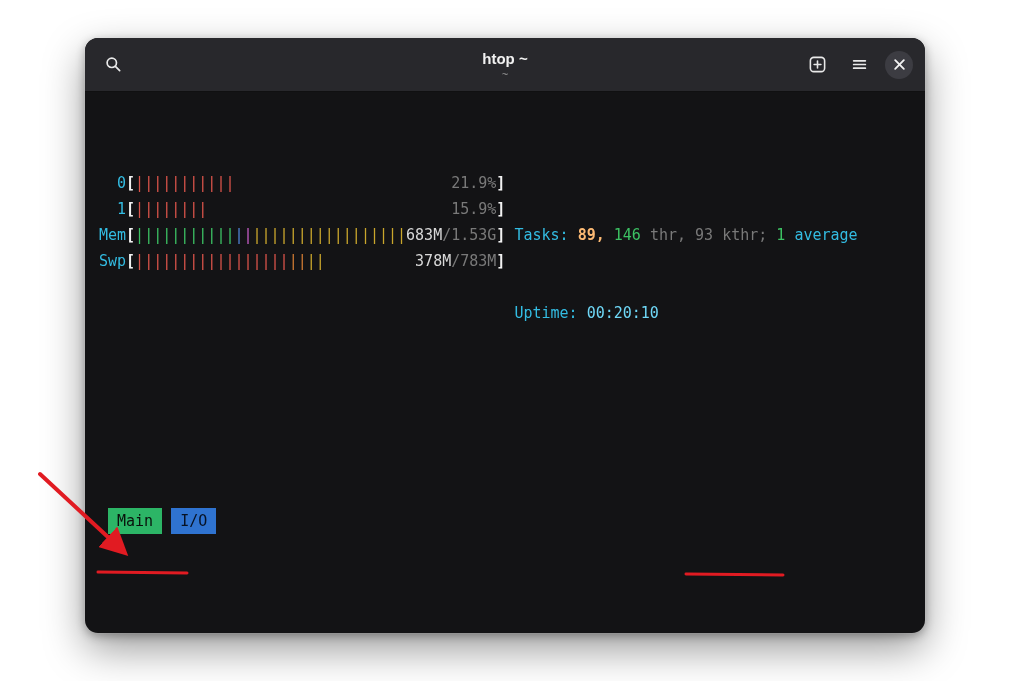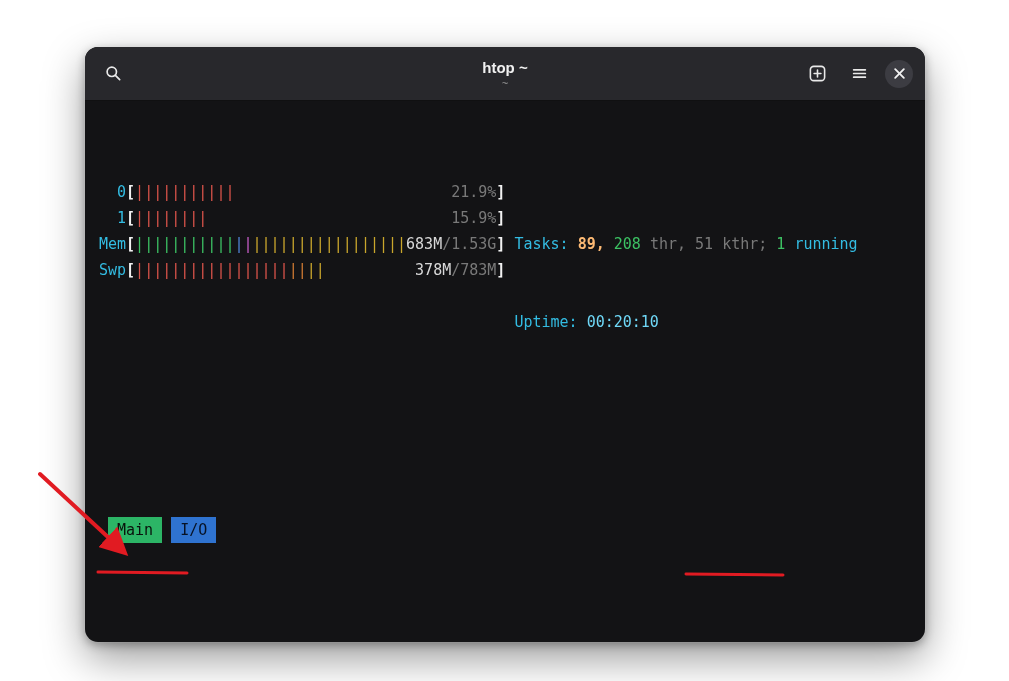--- a/index.html
+++ b/index.html
@@ -4,21 +4,21 @@
 <style>
   * { margin:0; padding:0; box-sizing:border-box; }
   html,body { width:1009px; height:681px; }
   body {
     background: var(--page_bg,#fff);
     position: relative;
     overflow: hidden;
     font-family: "DejaVu Sans Mono", monospace;
   }
   .window {
-    position:absolute; left:85px; top:47px; width:840px; height:595px;
+    position:absolute; left:85px; top:38px; width:840px; height:595px;
     border-radius:13px; overflow:hidden;
     background: var(--terminal_bg);
     box-shadow: 0 16px 42px rgba(0,0,0,.40), 0 3px 10px rgba(0,0,0,.30);
     outline: 1px solid rgba(255,255,255,.07);
   }
   .titlebar {
     height:54px; background:var(--titlebar_bg);
     display:flex; align-items:center; padding:0 12px; position:relative;
     font-family:"Liberation Sans","DejaVu Sans",sans-serif;
     border-bottom:1px solid rgba(0,0,0,.6);
@@ -96,21 +96,21 @@
           <line x1="10" y1="2" x2="2" y2="10" stroke="#f2f2f2" stroke-width="1.7" stroke-linecap="round"></line>
         </svg>
       </button>
     </div>
   </div>
 
   <div class="terminal">
     <div class="hdr">
       <div class="meters" id="meters"><div class="mline"><span class="mlabel">0</span><span class="bracket">[</span><span class="c-red">|||||||||||</span><span>                        </span><span class="c-dim">21.9%</span><span class="bracket">]</span></div><div class="mline"><span class="mlabel">1</span><span class="bracket">[</span><span class="c-red">||||||||</span><span>                           </span><span class="c-dim">15.9%</span><span class="bracket">]</span></div><div class="mline"><span class="mlabel">Mem</span><span class="bracket">[</span><span class="c-green">|||||||||||</span><span class="c-blue">|</span><span class="c-magenta">|</span><span class="c-yellow">|||||||||||||||||</span><span></span><span class="c-fg">683M</span><span class="c-dim">/1.53G</span><span class="bracket">]</span></div><div class="mline"><span class="mlabel">Swp</span><span class="bracket">[</span><span class="c-red">|||||||||||||||||</span><span class="c-orange">||</span><span class="c-yellow">||</span><span>          </span><span class="c-fg">378M</span><span class="c-dim">/783M</span><span class="bracket">]</span></div></div>
       <div class="sysinfo">
-        <div class="line"><span class="c-cyan">Tasks: </span><span class="c-bold">89, </span><span class="c-green">208 </span><span class="c-dim">thr, </span><span class="c-dim">51 </span><span class="c-dim">kthr; </span><span class="c-green">1 </span><span class="c-cyan">running</span></div>
+        <div class="line"><span class="c-cyan">Tasks: </span><span class="c-bold">89, </span><span class="c-green">146 </span><span class="c-dim">thr, </span><span class="c-dim">93 </span><span class="c-dim">kthr; </span><span class="c-green">1 </span><span class="c-cyan">average</span></div>
         <div class="line"><span class="c-cyan">Uptime: </span><span class="c-boldcyan">00:20:10</span></div>
       </div>
     </div>
     <div class="blank"></div>
     <div class="tabs" id="tabs"><span class="tab tab-active">Main</span><span class="tab tab-inactive">I/O</span></div>
     
     
   </div>
 </div>
 

